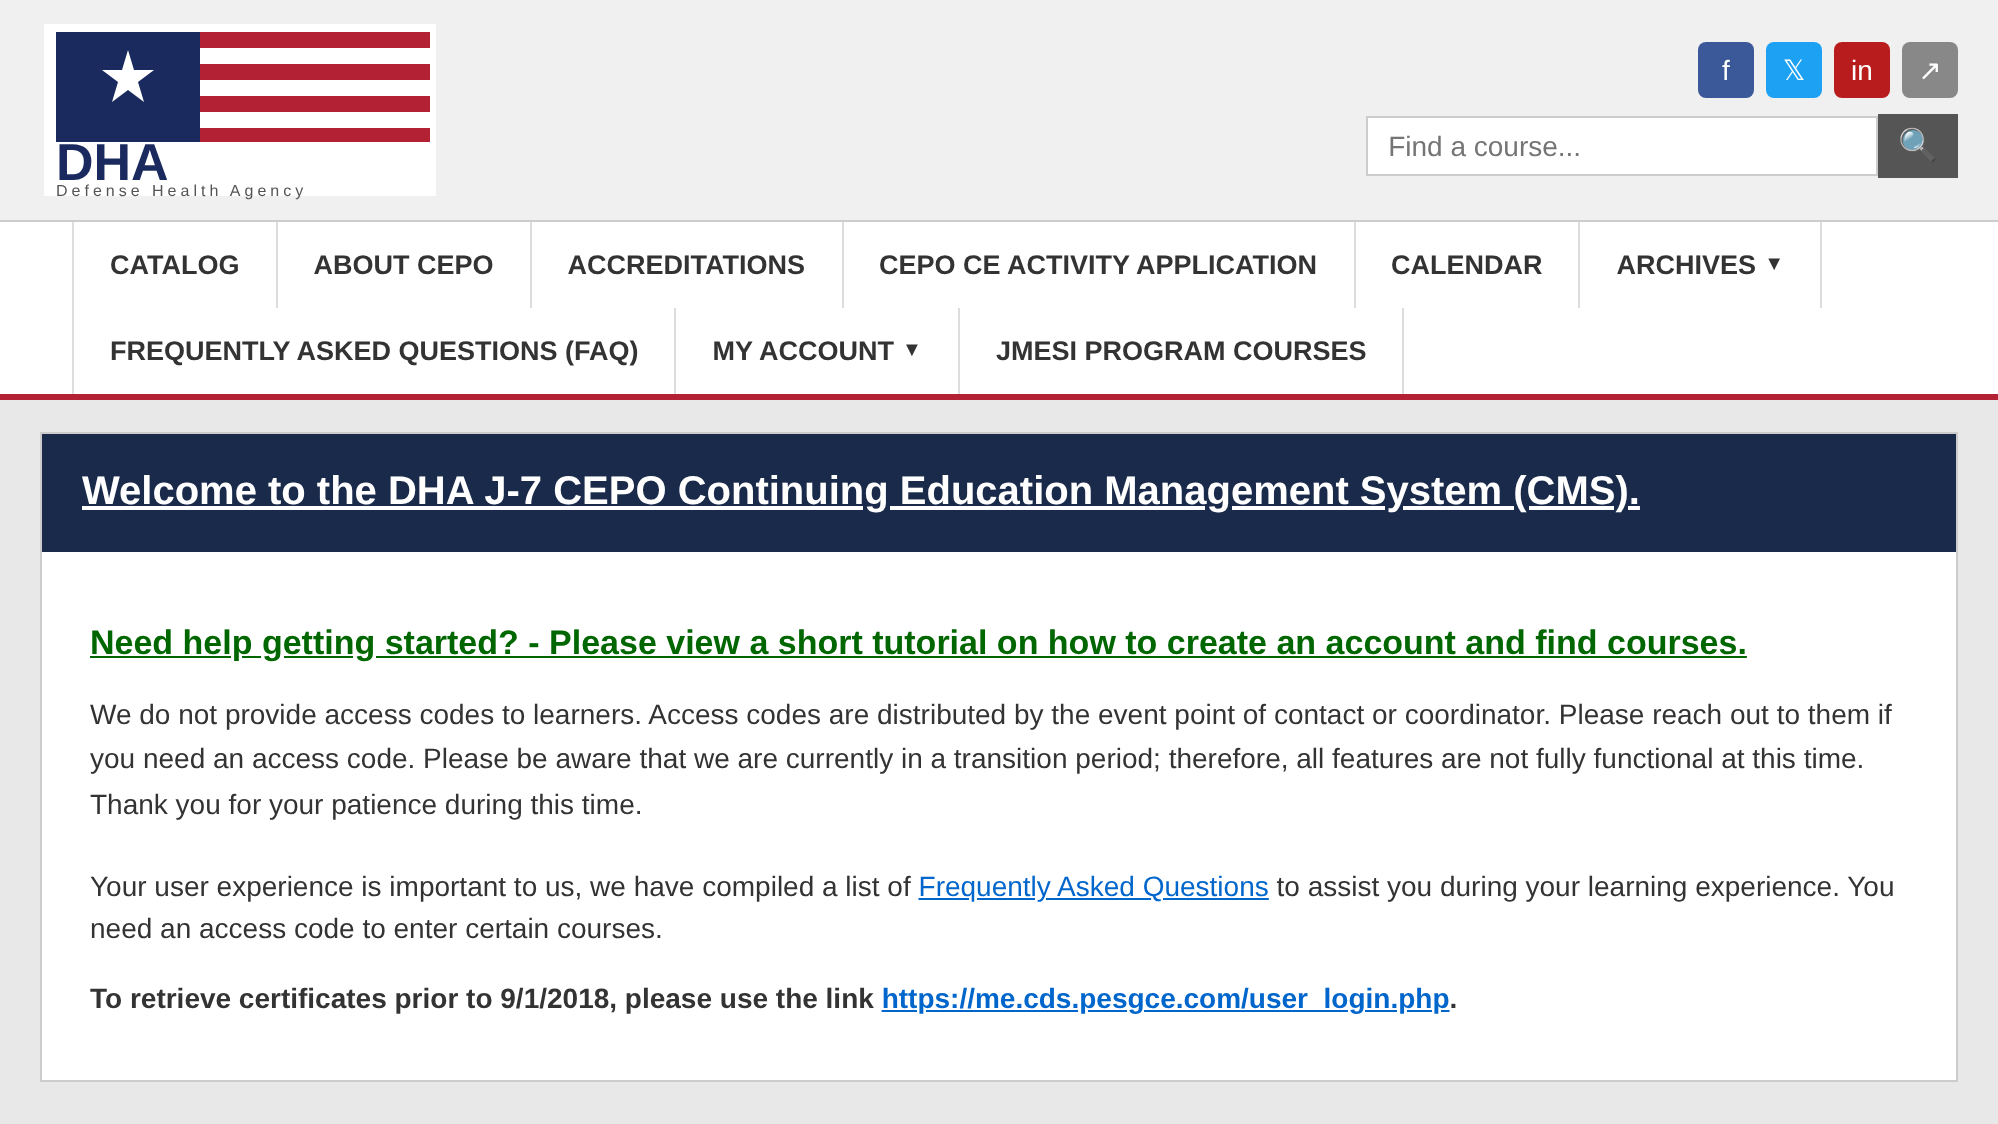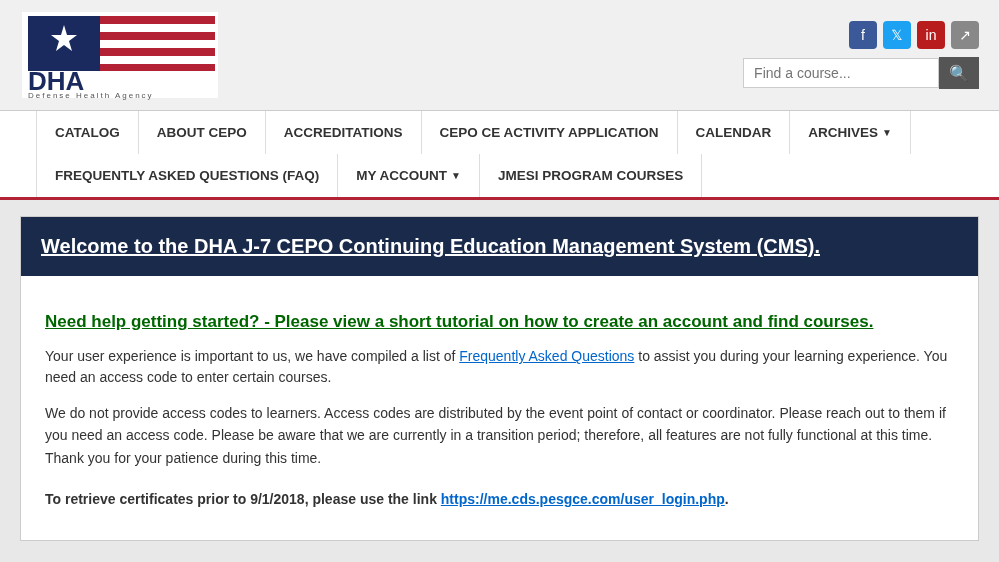--- a/index.html
+++ b/index.html
@@ -25,21 +25,21 @@
       color: white;
       cursor: pointer;
     }
     .fb { background: #3b5998; }
     .tw { background: #1da1f2; }
     .li { background: #b91c1c; }
     .share { background: #888; }
 
     #search-area { display: flex; align-items: center; }
     #search-input {
-      width: 196px;
+      width: 256px;
       padding: 6px 10px;
       border: 1px solid #ccc;
       font-size: 14px;
       outline: none;
       color: #1d4ed8;
     }
     #search-btn {
       background: #555;
       border: none;
       padding: 6px 10px;
@@ -191,23 +191,23 @@
   </div>
 </nav>
 
 <div id="content">
   <div id="welcome-banner">
     <h1>Welcome to the DHA J-7 CEPO Continuing Education Management System (CMS).</h1>
   </div>
   <div id="content-body">
     <a id="tutorial-link">Need help getting started? - Please view a short tutorial on how to create an account and find courses.</a>
 
+    <p id="access-code-text">We do not provide access codes to learners.  Access codes are distributed by the event point of contact or coordinator.  Please reach out to them if you need an access code.  Please be aware that we are currently in a transition period; therefore, all features are not fully functional at this time.  Thank you for your patience during this time.</p>
+
     <p id="intro-text">
       <span>Your user experience is important to us, we have compiled a list of </span><a id="faq-link">Frequently Asked Questions</a><span> to assist you during your learning experience.  You need an access code to enter certain courses.</span>
     </p>
 
-    <p id="access-code-text">We do not provide access codes to learners.  Access codes are distributed by the event point of contact or coordinator.  Please reach out to them if you need an access code.  Please be aware that we are currently in a transition period; therefore, all features are not fully functional at this time.  Thank you for your patience during this time.</p>
-
     <p id="cert-text">
       <span>To retrieve certificates prior to 9/1/2018, please use the link </span><a id="cert-link">https://me.cds.pesgce.com/user_login.php</a><span>.</span>
     </p>
   </div>
 </div>
 
 </body></html>

